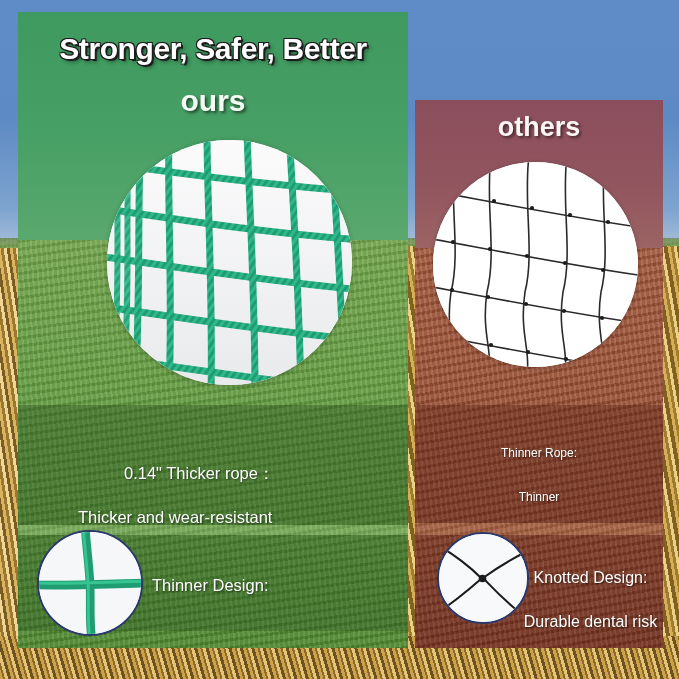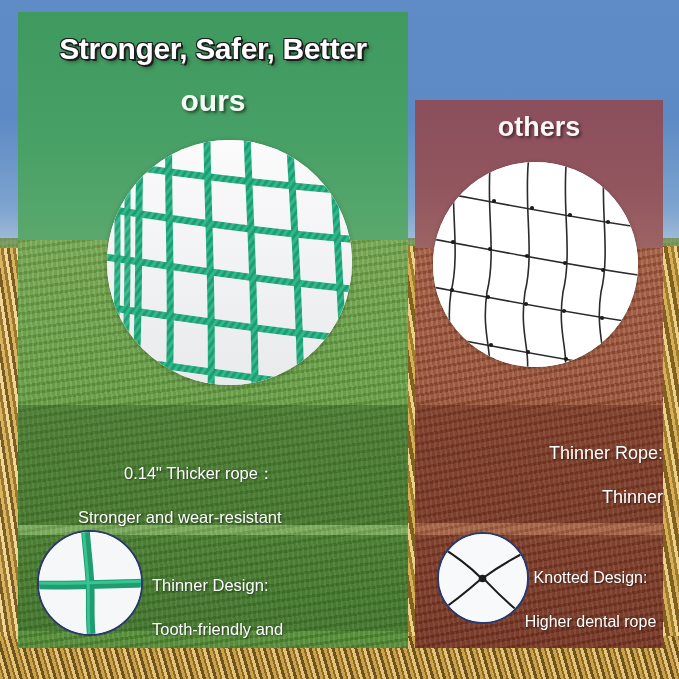--- a/index.html
+++ b/index.html
@@ -160,21 +160,21 @@
   .feat{
     position:absolute;color:#ffffff;
     font-size:16.5px;line-height:22px;
     text-shadow:1px 1px 2px rgba(0,0,0,.55);
     white-space:pre-line;
   }
   #feat-ours-rope{ left:60px; top:428px; width:320px; text-align:left; }
   #feat-ours-rope .l1{ padding-left:46px; display:block; }
   #feat-ours-knot{ left:134px; top:540px; width:250px; text-align:left; }
 
-  #feat-others-rope{ left:0; top:320px; width:100%; text-align:right; font-size:18px; }
+  #feat-others-rope{ left:0; top:320px; width:100%; text-align:center; font-size:12px; }
   #feat-others-knot{ left:103px; top:445px; width:145px; text-align:center; font-size:16px; }
 
   .feat .line{display:block;}
 </style>
 </head>
 <body>
 
 <div id="stage">
 
   <div class="bg-sky"></div>
@@ -228,40 +228,39 @@
 
         <g stroke="url(#ropeTex)" stroke-width="6" fill="none" stroke-linecap="round" opacity=".95">
           <path d="M12 8  C 8 70, 14 150, 6 250"></path>
           <path d="M22 4  C 18 70, 24 150, 16 250"></path>
         </g>
       </svg>
     </div>
 
     <div class="feat" id="feat-ours-rope">
       <span class="line l1">0.14" Thicker rope：</span>
-      <span class="line">Stronger and wear-resistant</span>
+      <span class="line">Thicker and wear-resistant</span>
     </div>
 
     <div class="circle-small" id="circle-knotless">
       <svg class="net-svg" viewBox="0 0 106 106">
         <rect width="106" height="106" fill="#f6f7f9"></rect>
         <g stroke="#1f9c72" stroke-width="9" fill="none" stroke-linecap="round">
           <path d="M-4 55 C 30 56, 72 54, 112 53"></path>
           <path d="M48 -4 C 50 22, 52 34, 53 54 C 54 76, 52 92, 55 112"></path>
         </g>
         <g stroke="#3ecf9c" stroke-width="3" fill="none" stroke-linecap="round" opacity=".8">
           <path d="M-4 53 C 30 54, 72 52, 112 51"></path>
           <path d="M46 -4 C 48 22, 50 34, 51 54 C 52 76, 50 92, 53 112"></path>
         </g>
       </svg>
     </div>
 
     <div class="feat" id="feat-ours-knot">
       <span class="line">Thinner Design:</span>
-      <span class="line">Tooth-friendly and</span>
       
     </div>
   </div>
 
   <div class="panel" id="panel-others">
 
     <div class="others-head"></div>
     <div class="others-body"></div>
     <div class="others-tint-a"></div>
     <div class="others-tint-b"></div>
@@ -323,17 +322,17 @@
           <path d="M96 16 C 72 28, 54 40, 46 46"></path>
           <path d="M-4 84 C 18 70, 36 54, 44 47"></path>
           <path d="M92 88 C 70 72, 54 54, 47 47"></path>
         </g>
         <circle cx="45.5" cy="46.5" r="4" fill="#1c1c1c"></circle>
       </svg>
     </div>
 
     <div class="feat" id="feat-others-knot">
       <span class="line">Knotted Design:</span>
-      <span class="line">Higher dental rope</span>
+      <span class="line">Durable dental risk</span>
     </div>
   </div>
 
 </div>
 
 </body></html>

